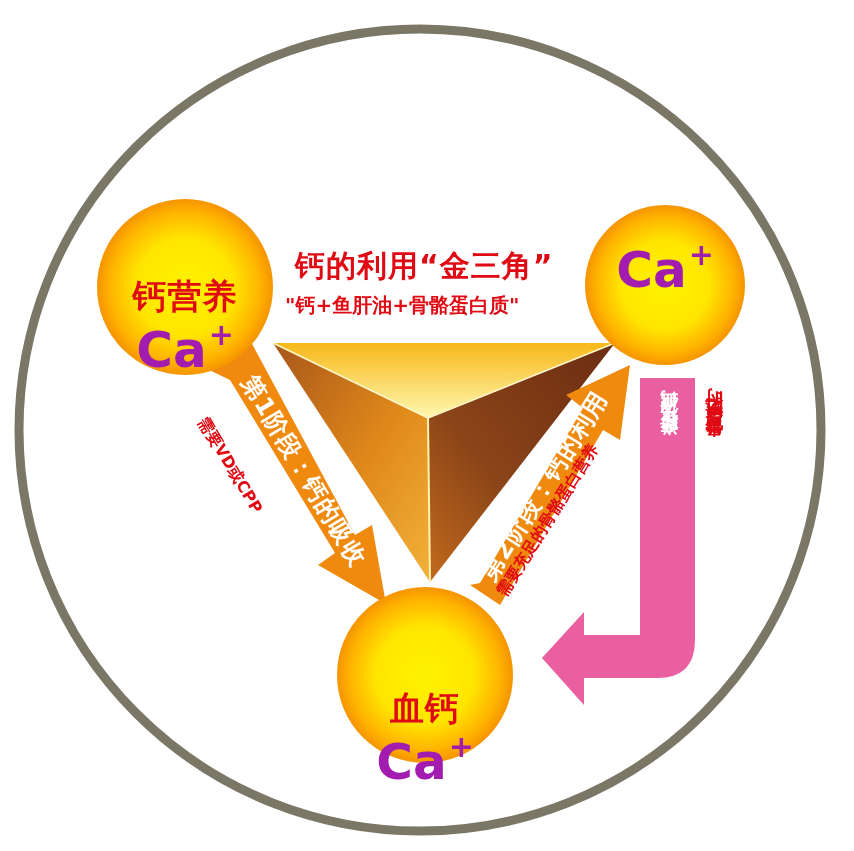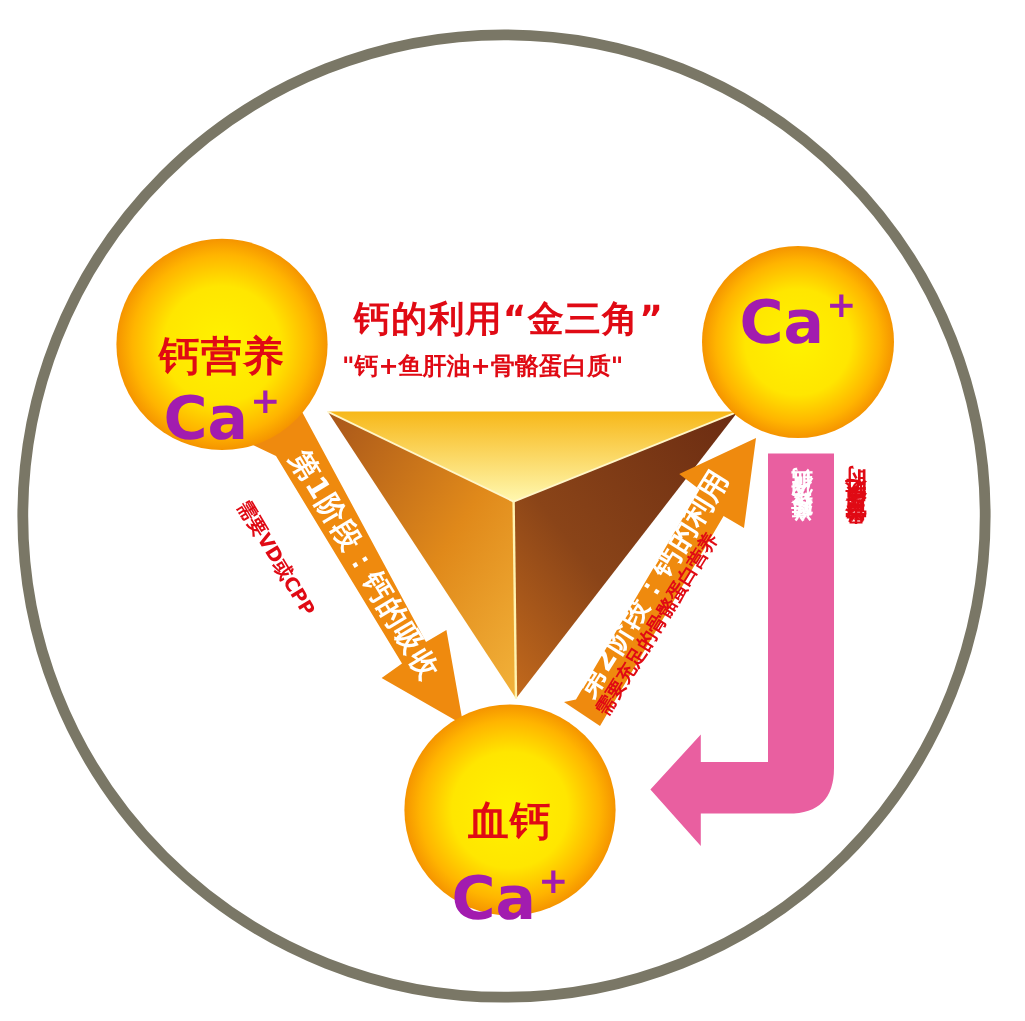--- a/index.html
+++ b/index.html
@@ -81,21 +81,21 @@
 
   <div class="node" style="left:97px; top:240px; width:176px;">
     <div class="node-title">钙营养</div>
     <div class="node-ca"><span>Ca</span><sup>+</sup></div>
   </div>
 
   <div class="node" style="left:585px; top:240px; width:160px;">
     <div class="node-ca"><span>Ca</span><sup>+</sup></div>
   </div>
 
-  <div class="node" style="left:337px; top:628px; width:176px;gap:12px;">
+  <div class="node" style="left:337px; top:652px; width:176px;">
     <div class="node-title">血钙</div>
     <div class="node-ca"><span>Ca</span><sup>+</sup></div>
   </div>
 
   <div class="lbl arrow-text-white" style="left:195px; top:455px; transform: rotate(59deg); transform-origin: center;">第1阶段：钙的吸收</div>
   <div class="lbl arrow-text-red" style="left:175px; top:455px; transform: rotate(59deg); transform-origin: center;">需要VD或CPP</div>
 
   <div class="lbl arrow-text-white" style="left:435px; top:470px; transform: rotate(-58deg); transform-origin: center;">第2阶段：钙的利用</div>
   <div class="lbl arrow-text-red" style="left:460px; top:510px; transform: rotate(-58deg); transform-origin: center;">需要充足的骨骼蛋白营养</div>
 

